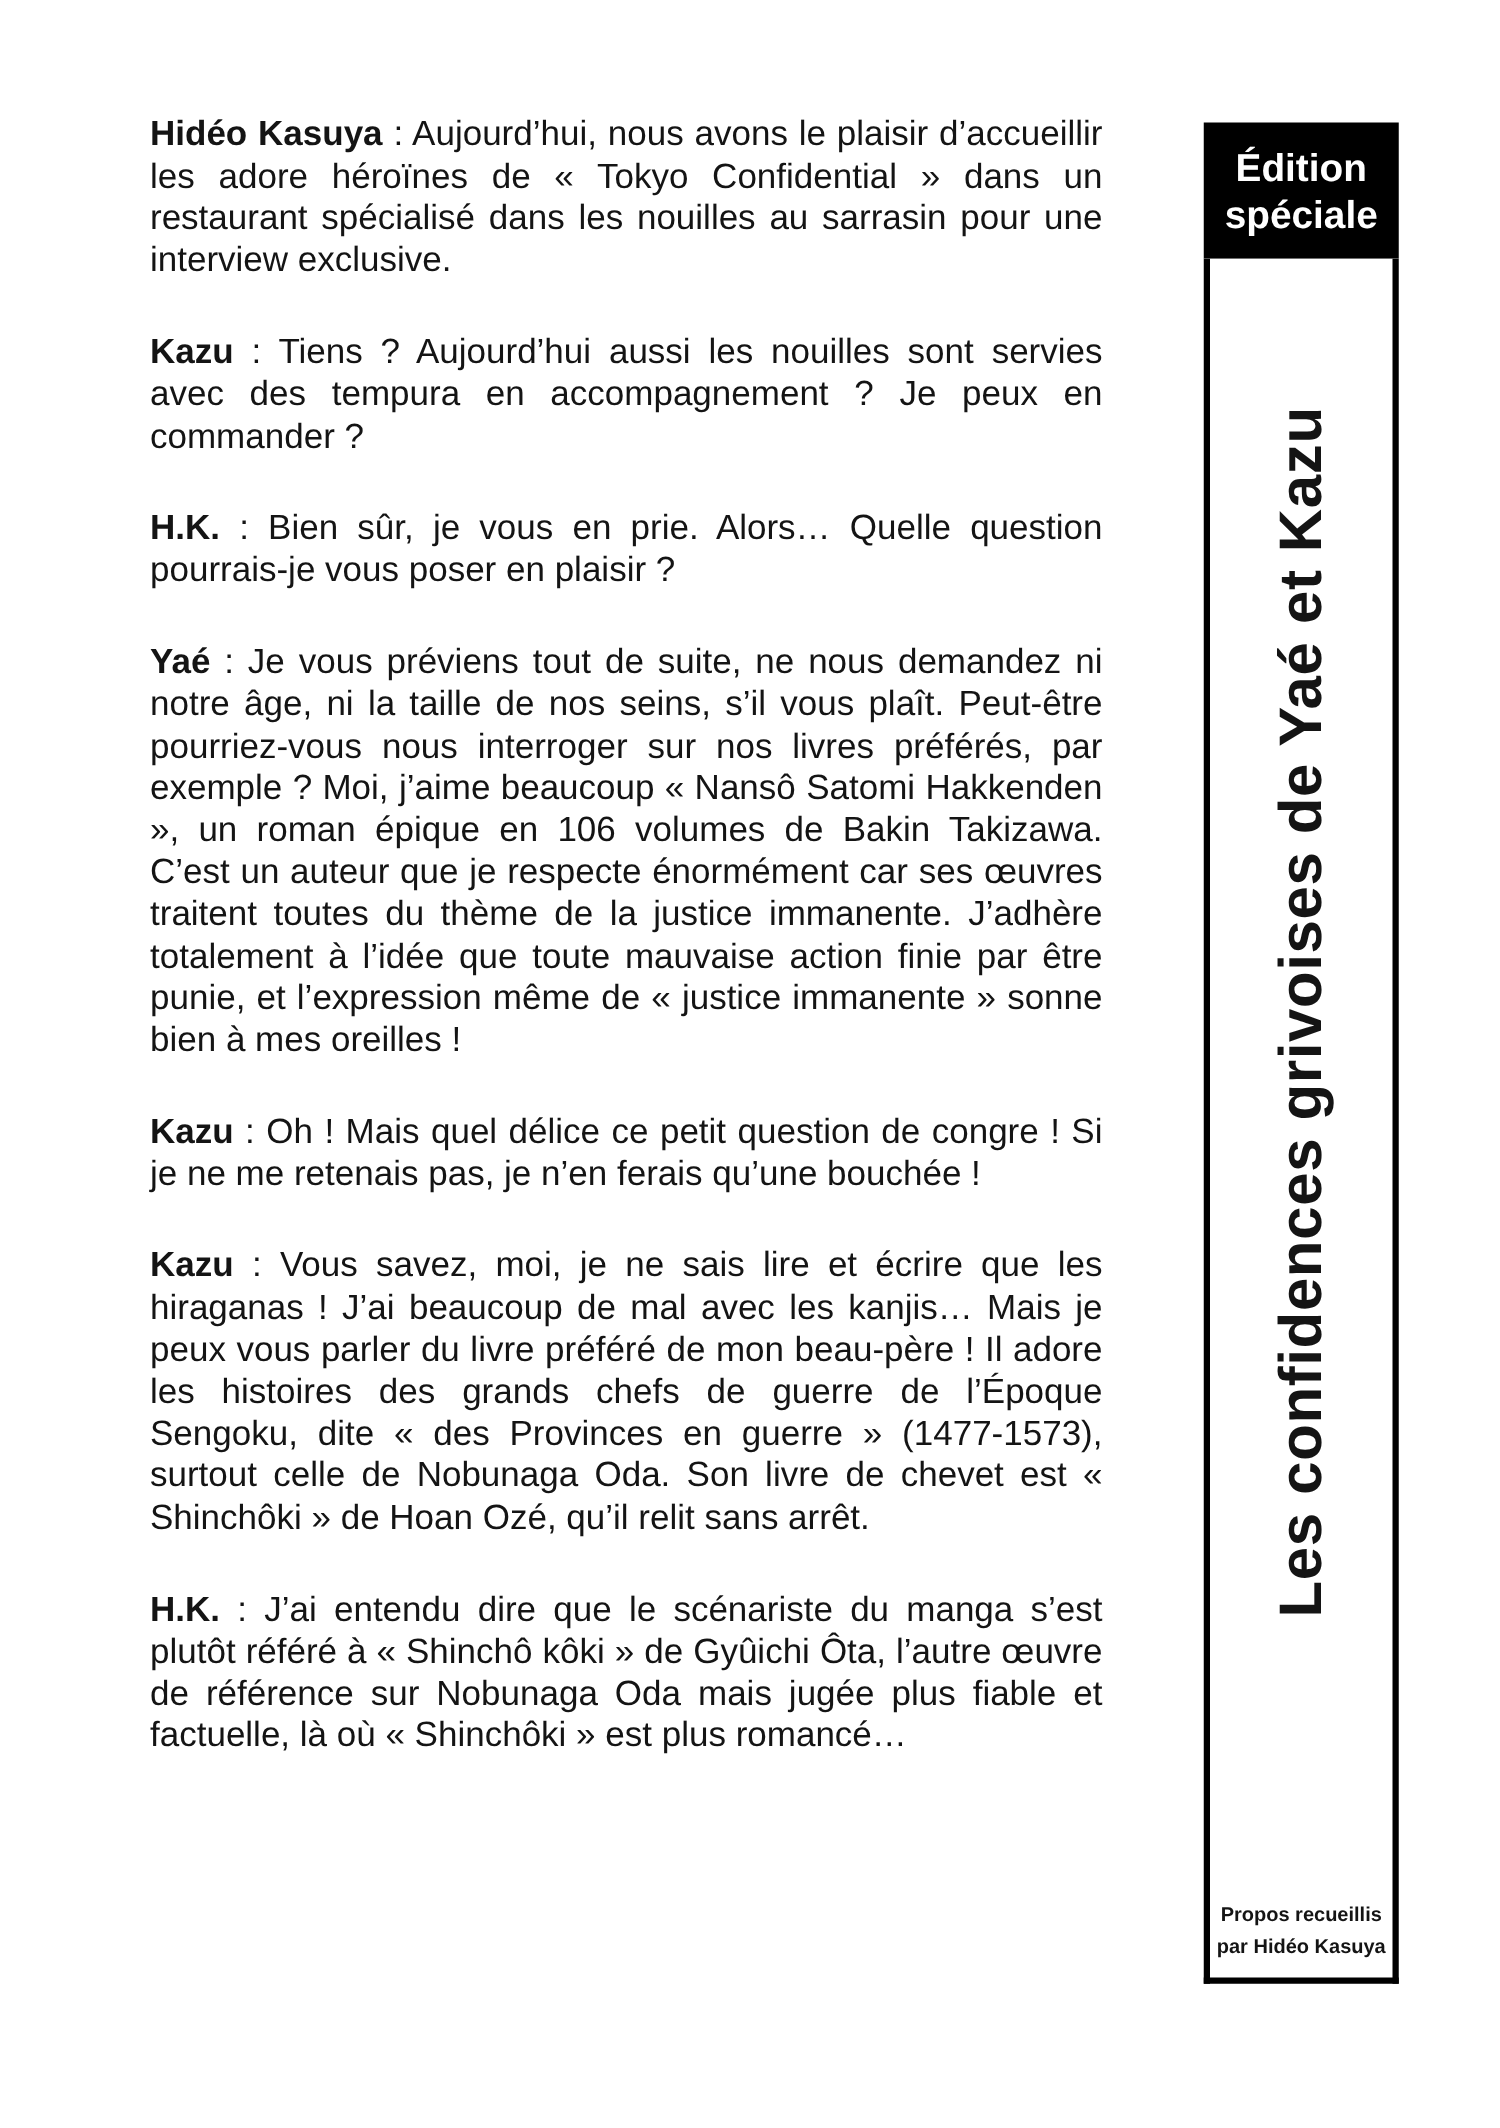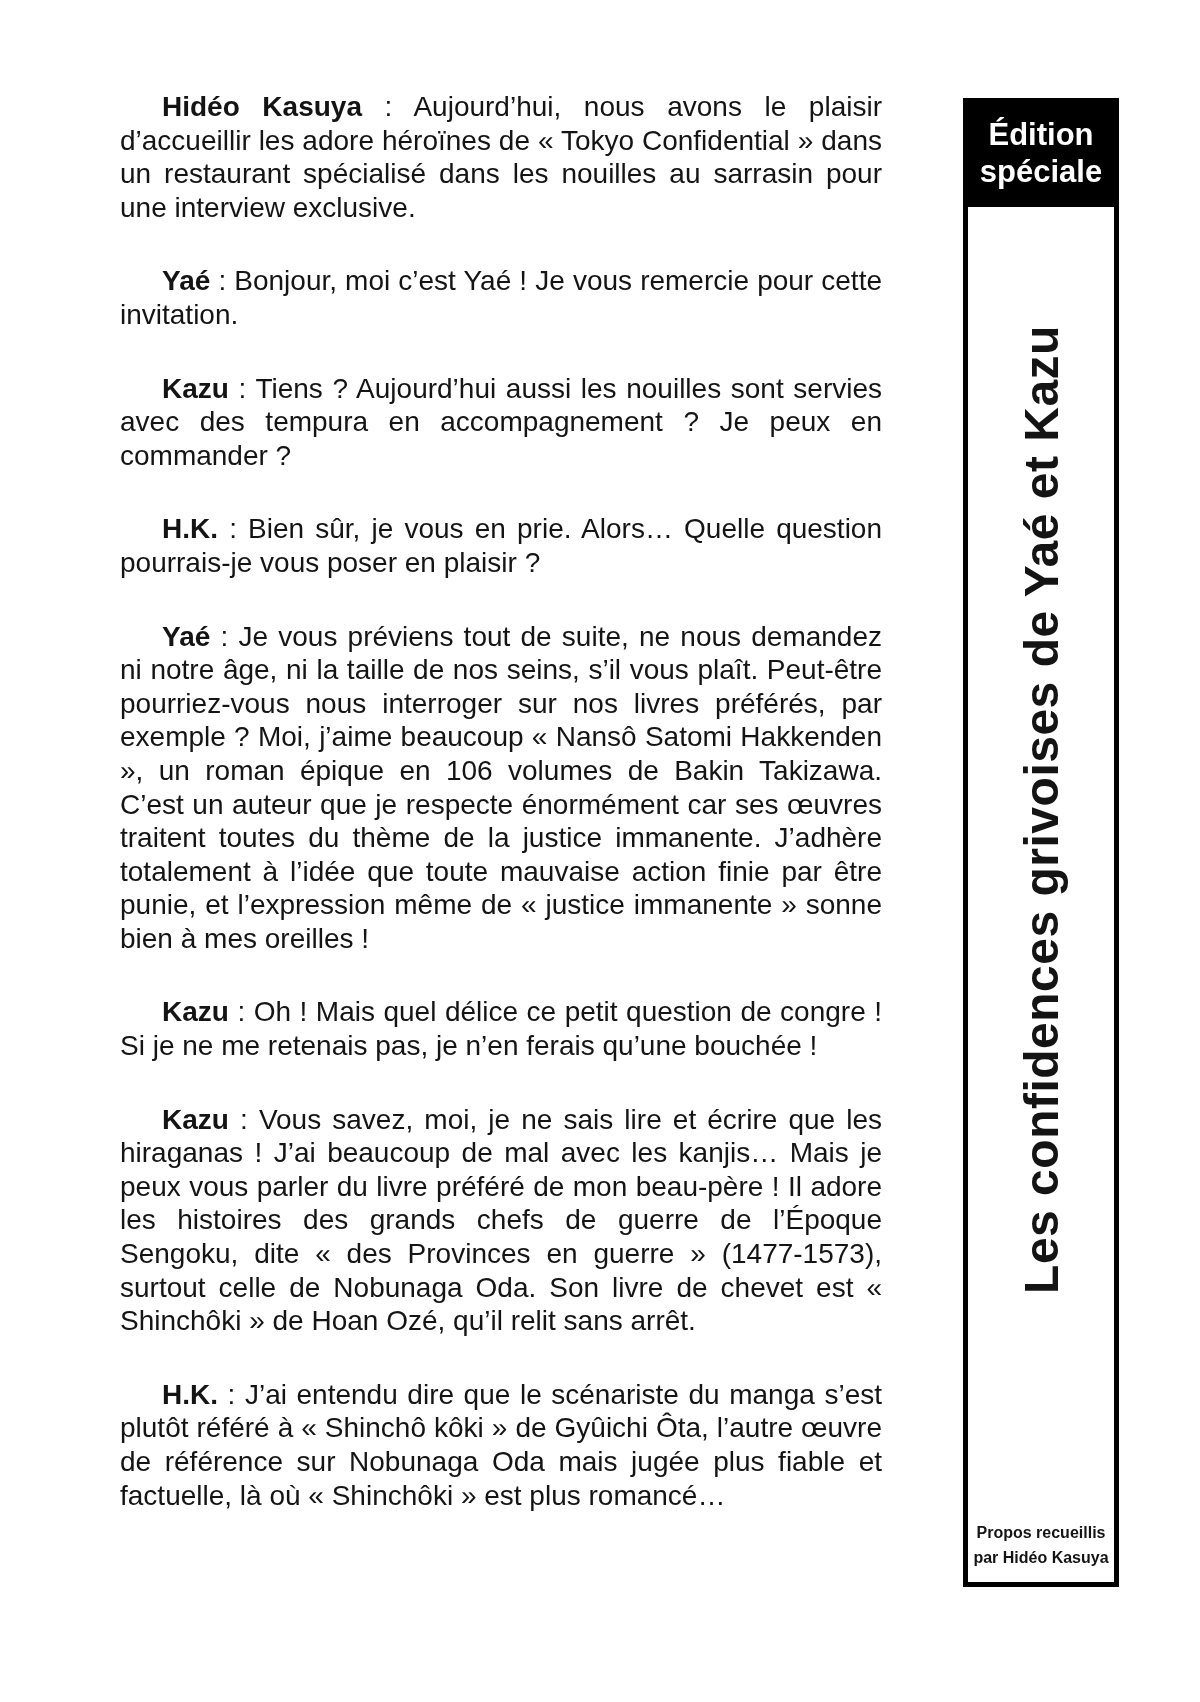--- a/index.html
+++ b/index.html
@@ -16,21 +16,21 @@
   }
   .dialogue {
     position: absolute;
     left: 120px; top: 90px; width: 762px;
     color: #141414;
     font-size: 28px;
     line-height: 33.6px;
     text-align: justify;
   }
   .para { margin: 0 0 40px 0; }
-  .speaker { font-weight: bold; margin-left: 42px; }
+  .speaker { font-weight: bold; }
   .sidebar {
     position: absolute;
     left: 963px; top: 98px; width: 156px; border-radius: 12px;
   }
   .badge {
     box-sizing: border-box;
     width: 156px; height: 109px;
     background: #000000;
     color: #ffffff;
     font-weight: bold;
@@ -73,21 +73,20 @@
   }
 </style>
 </head>
 <body>
 
 <div class="page">
 
   <div class="dialogue" id="dialogue">
   <p class="para"><span class="speaker">Hidéo Kasuya</span><span> : </span><span>Aujourd’hui, nous avons le plaisir d’accueillir les adore héroïnes de « Tokyo Confidential » dans un restaurant spécialisé dans les nouilles au sarrasin pour une interview exclusive.</span></p>
 
-  <p class="para"><span class="speaker">Yaé</span><span> : </span><span>Bonjour, moi c’est Yaé ! Je vous remercie pour cette invitation.</span></p>
 
   <p class="para"><span class="speaker">Kazu</span><span> : </span><span>Tiens ? Aujourd’hui aussi les nouilles sont servies avec des tempura en accompagnement ? Je peux en commander ?</span></p>
 
   <p class="para"><span class="speaker">H.K.</span><span> : </span><span>Bien sûr, je vous en prie. Alors… Quelle question pourrais-je vous poser en plaisir ?</span></p>
 
   <p class="para"><span class="speaker">Yaé</span><span> : </span><span>Je vous préviens tout de suite, ne nous demandez ni notre âge, ni la taille de nos seins, s’il vous plaît. Peut-être pourriez-vous nous interroger sur nos livres préférés, par exemple ? Moi, j’aime beaucoup « Nansô Satomi Hakkenden », un roman épique en 106 volumes de Bakin Takizawa. C’est un auteur que je respecte énormément car ses œuvres traitent toutes du thème de la justice immanente. J’adhère totalement à l’idée que toute mauvaise action finie par être punie, et l’expression même de « justice immanente » sonne bien à mes oreilles !</span></p>
 
   <p class="para"><span class="speaker">Kazu</span><span> : </span><span>Oh ! Mais quel délice ce petit question de congre ! Si je ne me retenais pas, je n’en ferais qu’une bouchée !</span></p>
 
 

